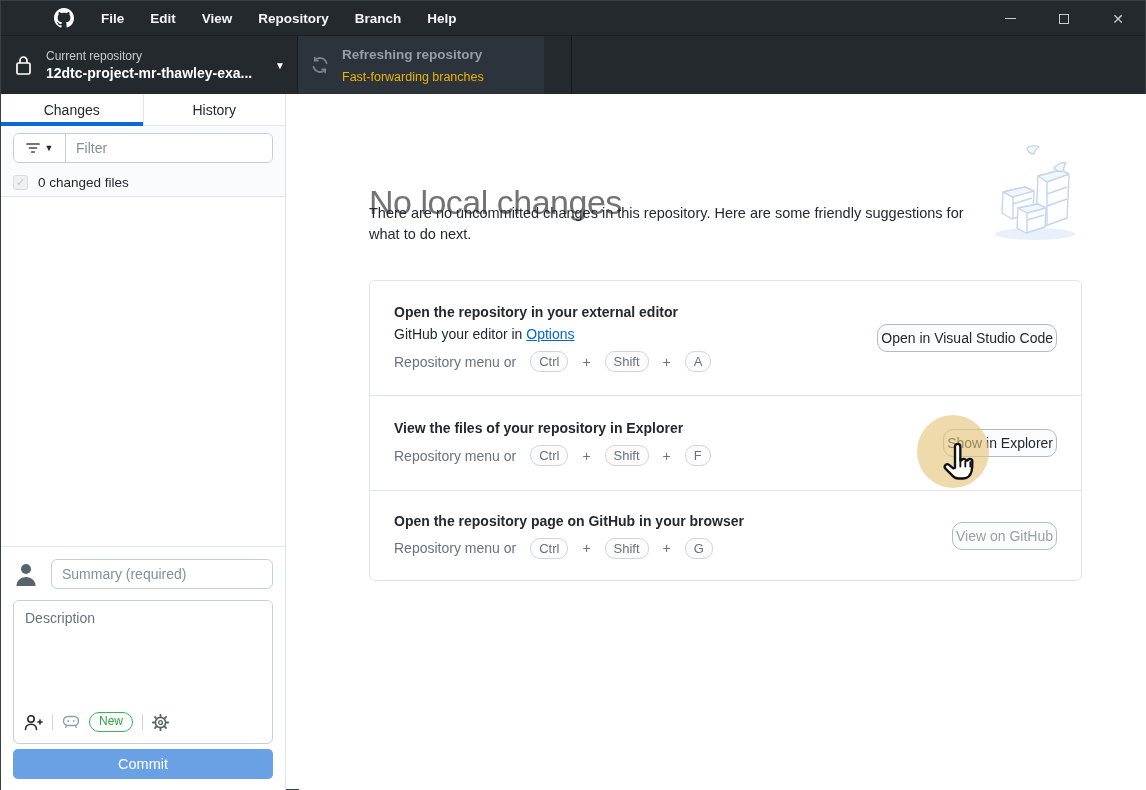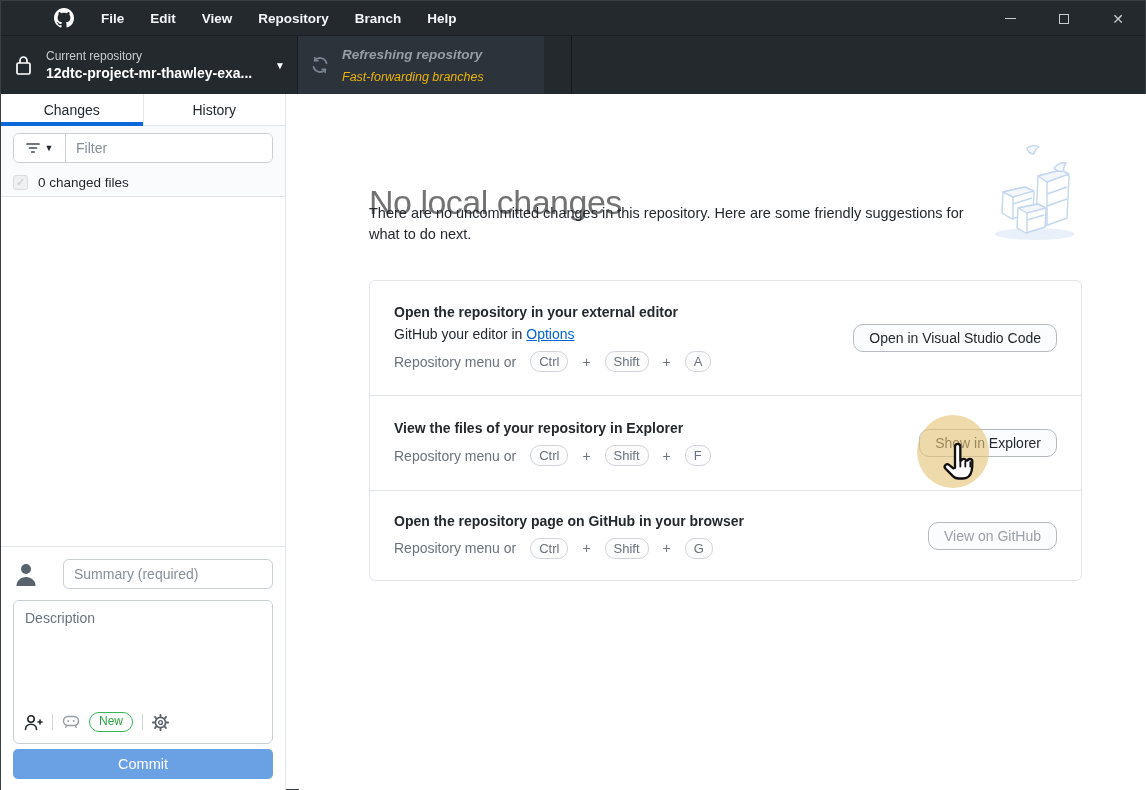--- a/index.html
+++ b/index.html
@@ -18,21 +18,21 @@
   .glyph-close { font-size:14px; color:#c7ccd1; line-height:1; }
 
   
   .toolbar { position:absolute; left:0; top:35px; width:100%; height:58px; background:#24292e; }
   .repo-btn { position:absolute; left:0; top:0; width:297px; height:58px; display:flex; align-items:center; padding:0 12px 0 14px; border-right:1px solid #1a1e22; }
   .repo-text { margin-left:14px; flex:1; min-width:0; }
   .repo-label { color:#c6cbd1; font-size:12px; }
   .repo-name { color:#ffffff; font-size:14px; font-weight:bold; white-space:nowrap; margin-top:2px; }
   .chevron-down { color:#fff; font-size:10px; margin-left:6px; }
   .status-btn { position:absolute; left:297px; top:0; width:246px; height:58px; background:#2d333b; display:flex; align-items:center; padding:0 12px; }
-  .status-text { margin-left:12px;font-style:italic; }
+  .status-text { margin-left:12px; }
   .status-title { color:#959da5; font-size:13.5px; font-weight:bold; }
   .status-sub { color:#eab308; font-size:12.5px; margin-top:8px; }
   .toolbar-sep { position:absolute; left:570px; top:0; width:1px; height:58px; background:#15181b; }
 
   
   .sidebar { position:absolute; left:0; top:93px; width:285px; height:697px; background:#fff; border-right:1px solid #e1e4e8; display:flex; flex-direction:column; }
   .tabbar { display:flex; height:32px; border-bottom:1px solid #e1e4e8; flex:none; }
   .tab { flex:1; display:flex; align-items:center; justify-content:center; font-size:14px; color:#24292e; position:relative; background:#fff; }
   .tab.active::after { content:""; position:absolute; left:0; right:0; bottom:-1px; height:4px; background:#0969da; }
   .tab + .tab { border-left:1px solid #e1e4e8; }
@@ -42,21 +42,21 @@
   .filter-caret { font-size:9px; color:#24292e; }
   .filter-input { flex:1; border:none; outline:none; padding:0 10px; font-size:14px; color:#24292e; font-family:inherit; }
   .filter-input::placeholder { color:#86909a; }
   .changed-row { height:28px; flex:none; background:#fafbfc; border-bottom:1px solid #e1e4e8; display:flex; align-items:center; padding:0 12px; gap:10px; }
   .checkbox-disabled { width:15px; height:15px; border:1px solid #d8dce0; border-radius:3px; background:#eef0f2; color:#c3c9cf; font-size:11px; line-height:13px; text-align:center; }
   .changed-label { font-size:13.5px; color:#24292e; }
   .file-list { flex:1; background:#fff; }
 
   
   .commit-panel { flex:none; height:245px; border-top:1px solid #e1e4e8; padding:12px; display:flex; flex-direction:column; background:#fff; }
-  .summary-row { display:flex; align-items:center; gap:24px; height:30px; flex:none; }
+  .summary-row { display:flex; align-items:center; gap:12px; height:30px; flex:none; }
   .summary-input { flex:1; height:30px; border:1px solid #c9ced3; border-radius:6px; padding:0 10px; font-size:14px; color:#24292e; outline:none; font-family:inherit; }
   .summary-input::placeholder { color:#86909a; }
   .desc-box { margin-top:11px; flex:none; height:144px; border:1px solid #c9ced3; border-radius:6px; display:flex; flex-direction:column; overflow:hidden; background:#fff; }
   .desc-input { flex:1; border:none; outline:none; resize:none; padding:9px 11px; font-size:14px; color:#24292e; font-family:inherit; }
   .desc-input::placeholder { color:#6a737d; }
   .desc-icons { flex:none; height:34px; display:flex; align-items:center; gap:9px; padding:0 10px 8px 10px; }
   .v-div { width:1px; height:16px; background:#d1d5da; }
   .new-badge { font-size:12px; color:#28a745; border:1px solid #34b759; border-radius:10px; padding:1px 9px 2px; line-height:1.2; }
   .commit-btn { margin-top:auto; height:30px; border:none; border-radius:5px; background:#6aa1e4; color:#fff; font-size:14.5px; font-family:inherit; width:100%; }
 
@@ -68,21 +68,21 @@
   .actions { position:absolute; left:70px; top:186px; width:713px; border:1px solid #e1e4e8; border-radius:6px; background:#fff; }
   .action-row { display:flex; align-items:center; padding:0 24px; }
   .action-row + .action-row { border-top:1px solid #e1e4e8; }
   .row-1 { height:114px; } .row-2 { height:95px; } .row-3 { height:90px; }
   .action-text { flex:1; }
   .action-title { font-size:14px; font-weight:bold; color:#24292e; }
   .action-line2 { font-size:14px; color:#24292e; margin-top:6px; }
   .action-link { color:#0366d6; text-decoration:underline; cursor:pointer; }
   .shortcut-line { font-size:14px; color:#6a737d; margin-top:9px; display:flex; align-items:center; gap:14px; flex-wrap:wrap; }
   kbd { display:inline-block; border:1px solid #d1d5da; border-radius:10px; background:#fcfcfd; padding:0 8px; font-size:13px; color:#6a737d; line-height:19px; font-family:inherit; }
-  .action-btn { border:1px solid #b4bac0; border-radius:10px; background:#fbfcfd; color:#24292e; font-size:14px; font-family:inherit; padding:5px 15px; white-space:nowrap; }
+  .action-btn { border:1px solid #b4bac0; border-radius:10px; background:#fbfcfd; color:#24292e; font-size:14px; font-family:inherit; padding:5px 3px; white-space:nowrap; }
   .action-btn.dimmed { color:#9aa0a6; }
 
   
   .click-highlight { position:absolute; left:916px; top:414px; width:72px; height:73px; border-radius:50%; background:rgba(227,196,118,0.62); pointer-events:none; z-index:5; }
   .hand-cursor { position:absolute; left:937px; top:441px; z-index:6; pointer-events:none; }
 
   svg { display:block; }
 </style>
 </head>
 <body>

